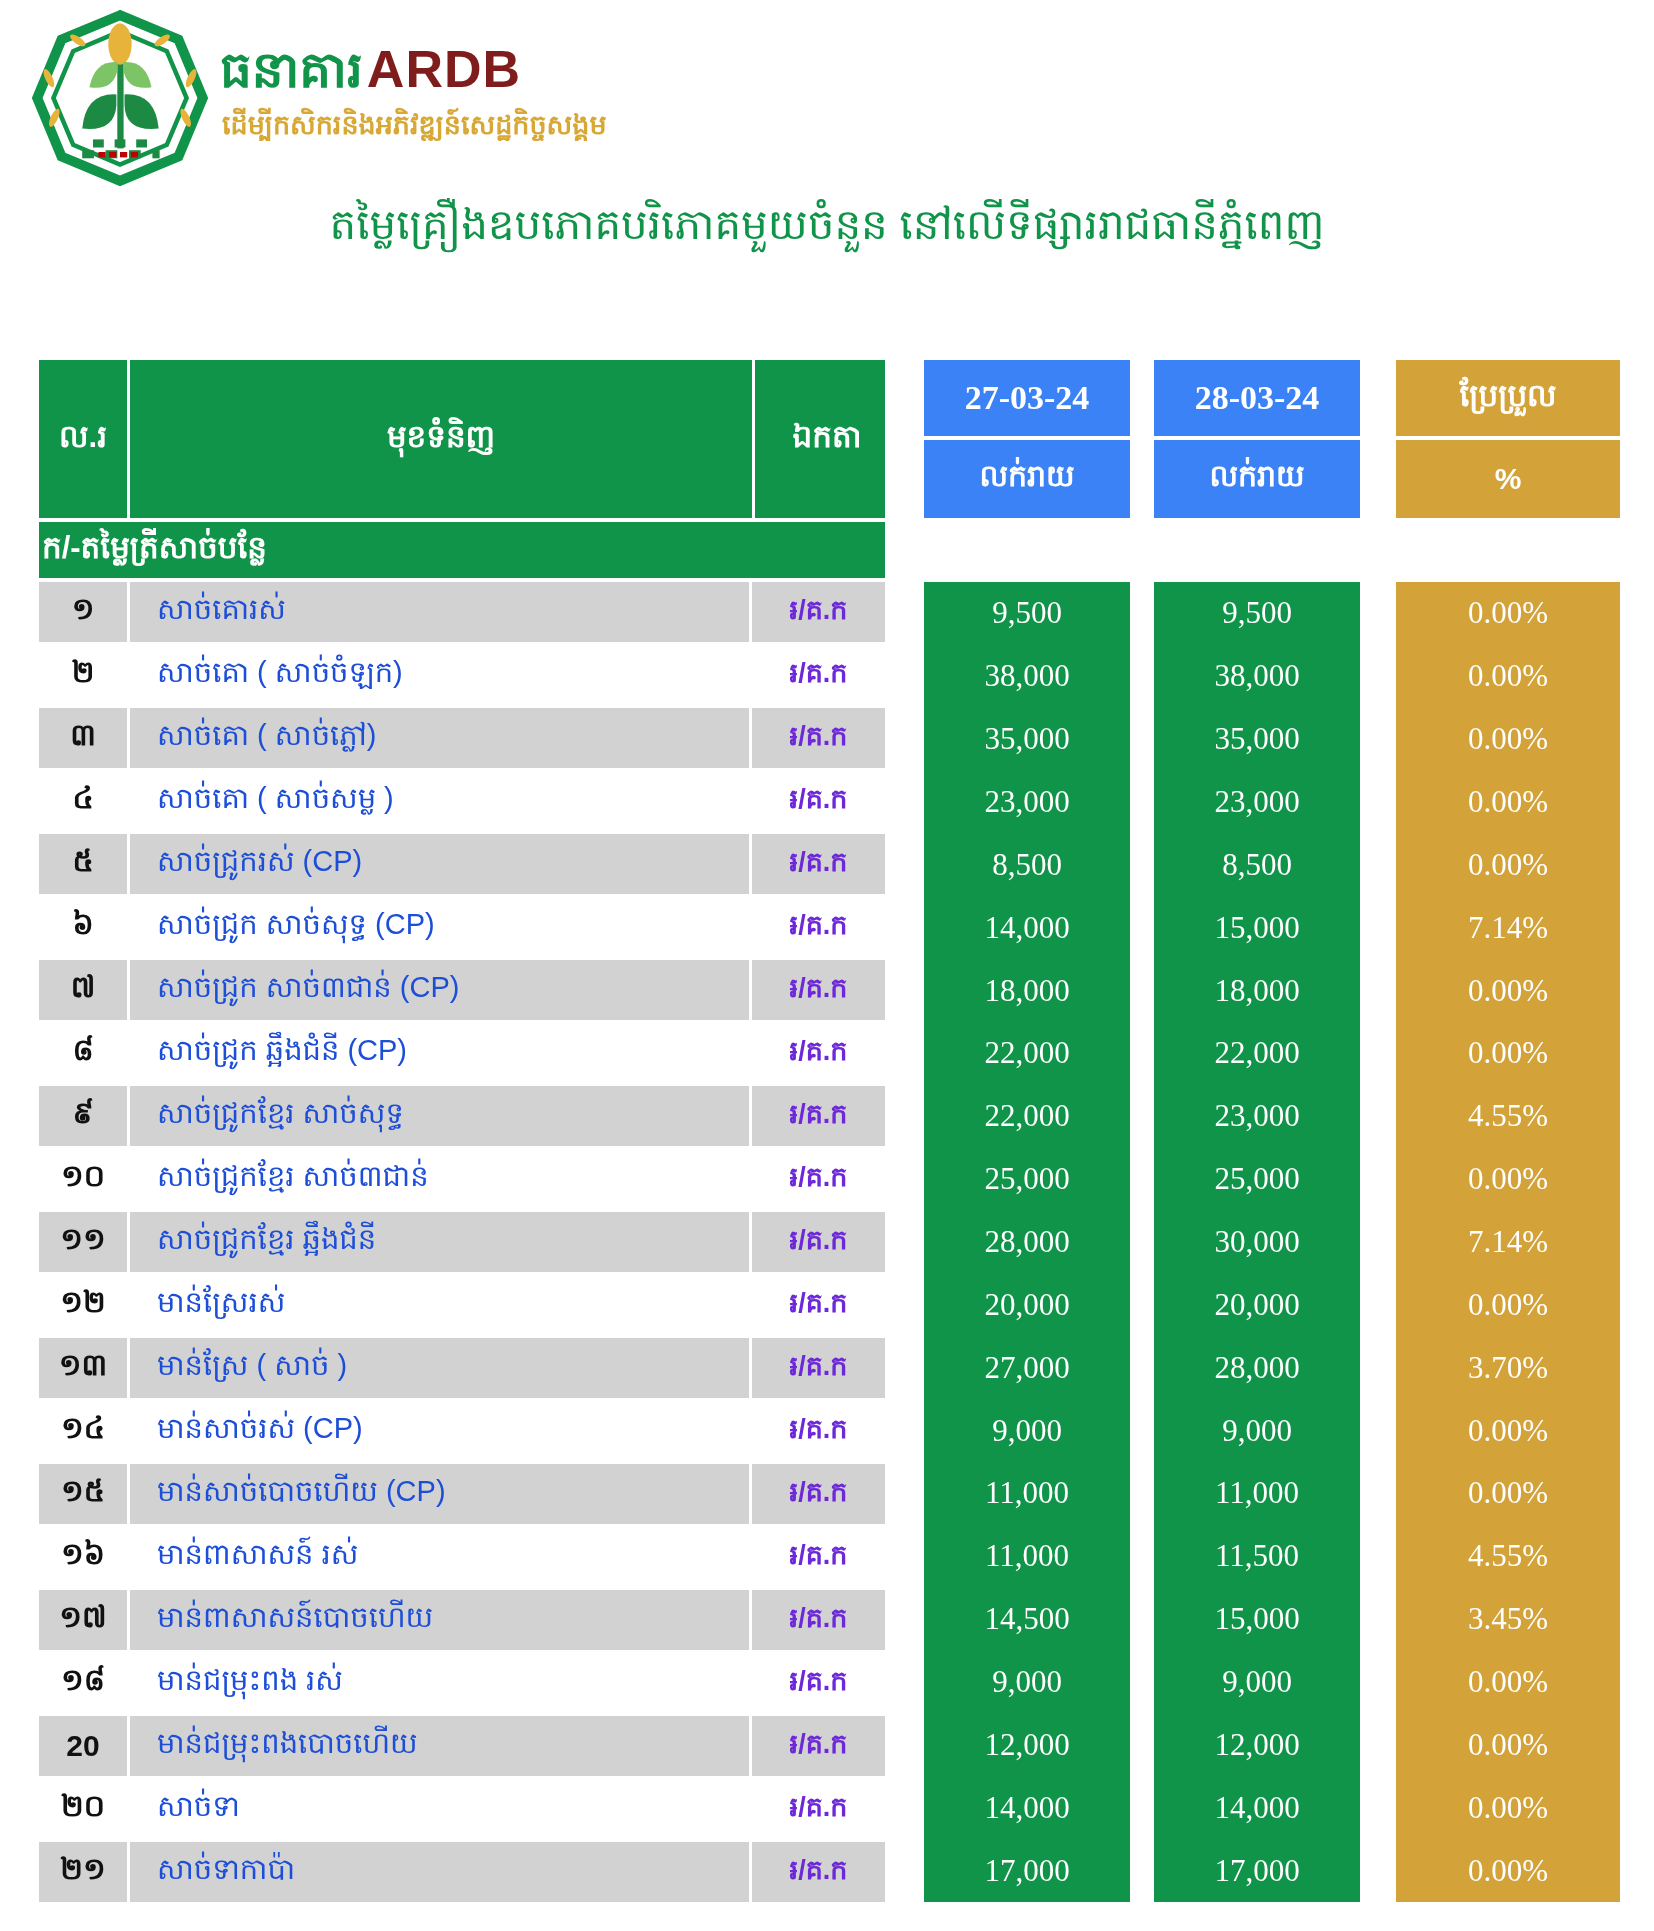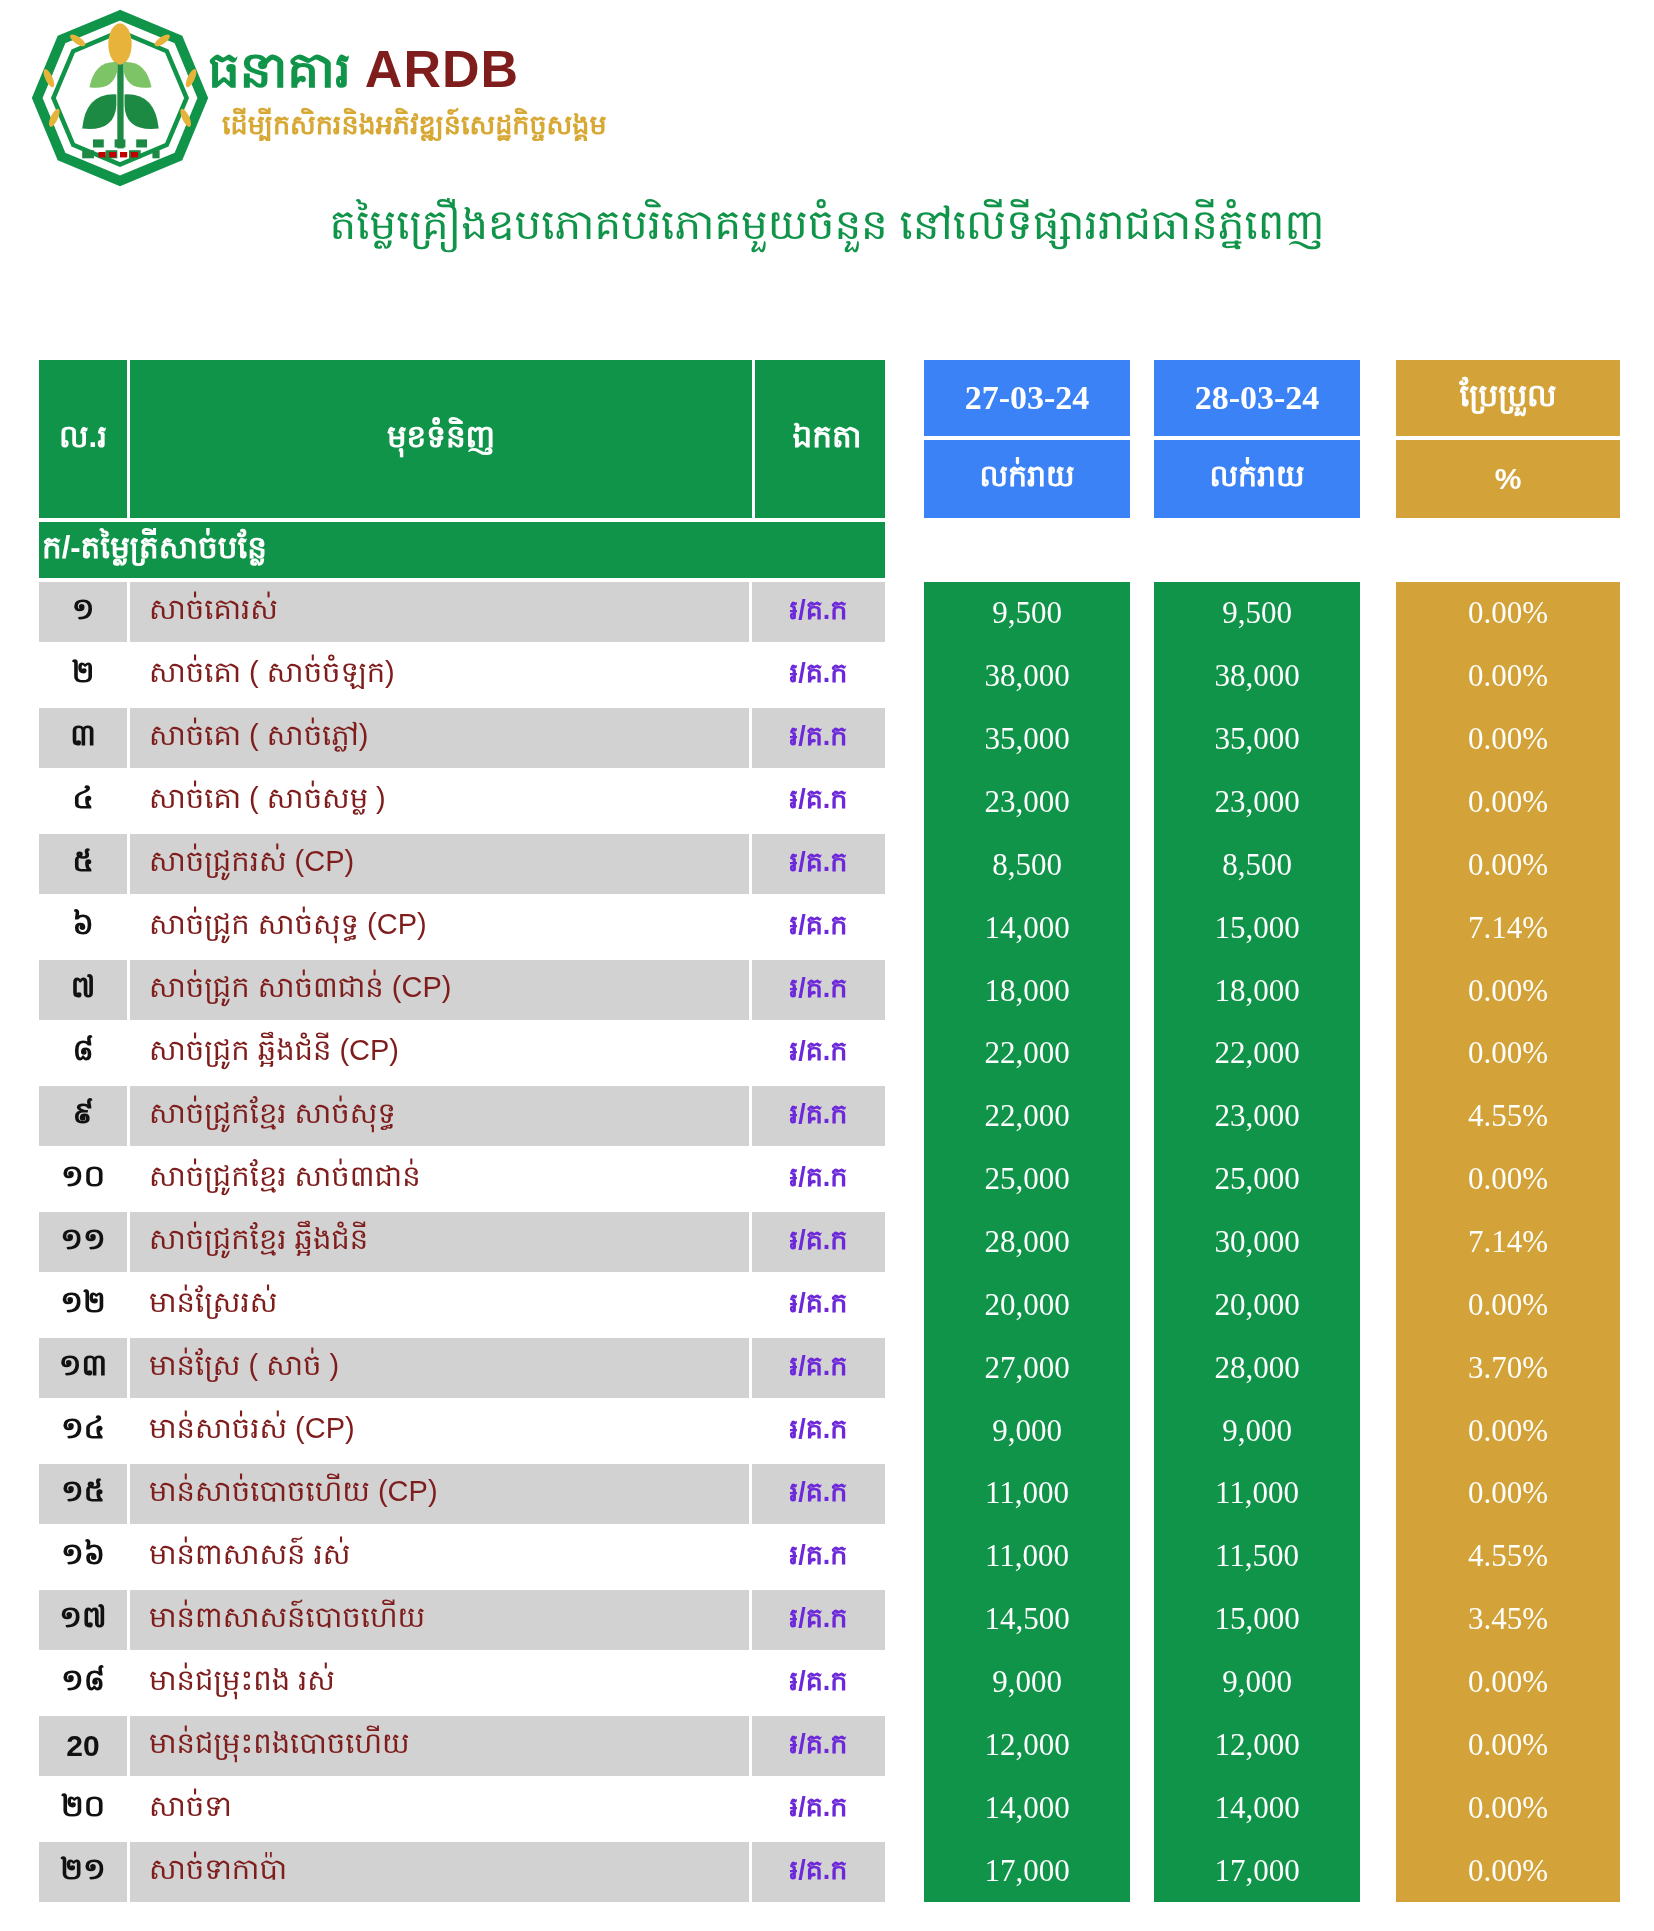--- a/index.html
+++ b/index.html
@@ -2,21 +2,21 @@
 <html><head>
 <meta charset="utf-8">
 <style>
   html,body{margin:0;padding:0;background:#ffffff;}
   .page{
     position:relative;width:1654px;height:1931px;background:#ffffff;
     font-family:"Liberation Sans","DejaVu Sans",sans-serif;overflow:hidden;
   }
   
   .logo{position:absolute;left:30px;top:8px;width:180px;height:180px;}
-  .brand-line{position:absolute;left:208px;top:38px;display:flex;align-items:baseline;gap:14px;}
+  .brand-line{position:absolute;left:220px;top:38px;display:flex;align-items:baseline;gap:4px;}
   .brand-khmer{font-size:50px;font-weight:bold;color:#109449;}
   .brand-latin{font-size:52px;font-weight:bold;color:#7f1d1d;letter-spacing:1px;}
   .tagline{position:absolute;left:222px;top:108px;font-size:27px;font-weight:bold;color:#D8A835;}
   .doc-title{
     position:absolute;left:0;top:198px;width:100%;text-align:center;
     font-size:42px;font-weight:normal;color:#109449;
   }
   
   .thead{
     position:absolute;left:39px;top:360px;width:846px;height:158px;
@@ -40,21 +40,21 @@
     position:absolute;left:39px;top:522px;width:846px;height:56px;background:#109449;
     color:#fff;font-weight:bold;font-size:31px;display:flex;align-items:center;padding-left:3px;box-sizing:border-box;
   }
   .rows{position:absolute;left:39px;top:582px;width:846px;}
   .trow{display:flex;height:60px;margin-bottom:3px;}
   .trow.gray{background:#D2D2D2;}
   .trow.white{background:#ffffff;}
   .trow .c-no{width:88px;border-right:3px solid #fff;display:flex;align-items:center;justify-content:center;
     font-size:30px;font-weight:bold;color:#111;}
   .trow .c-item{width:622px;border-right:3px solid #fff;display:flex;align-items:center;
-    padding-left:19px;box-sizing:border-box;font-size:29px;color:#7f1d1d;font-weight:500;}
+    padding-left:27px;box-sizing:border-box;font-size:29px;color:#1d4ed8;font-weight:500;}
   .trow .c-unit{flex:1;display:flex;align-items:center;justify-content:center;font-size:27px;color:#6d28d9;font-weight:700;}
   .pricecol{
     position:absolute;top:582px;width:206px;height:1320px;background:#109449;
     display:flex;flex-direction:column;
   }
   .pricecol.gold{left:1396px;width:224px;background:#D3A339;}
   .pcell{
     height:63px;display:flex;align-items:center;justify-content:center;
     color:#fff;font-family:"Liberation Serif","DejaVu Serif",serif;font-size:31px;
   }

